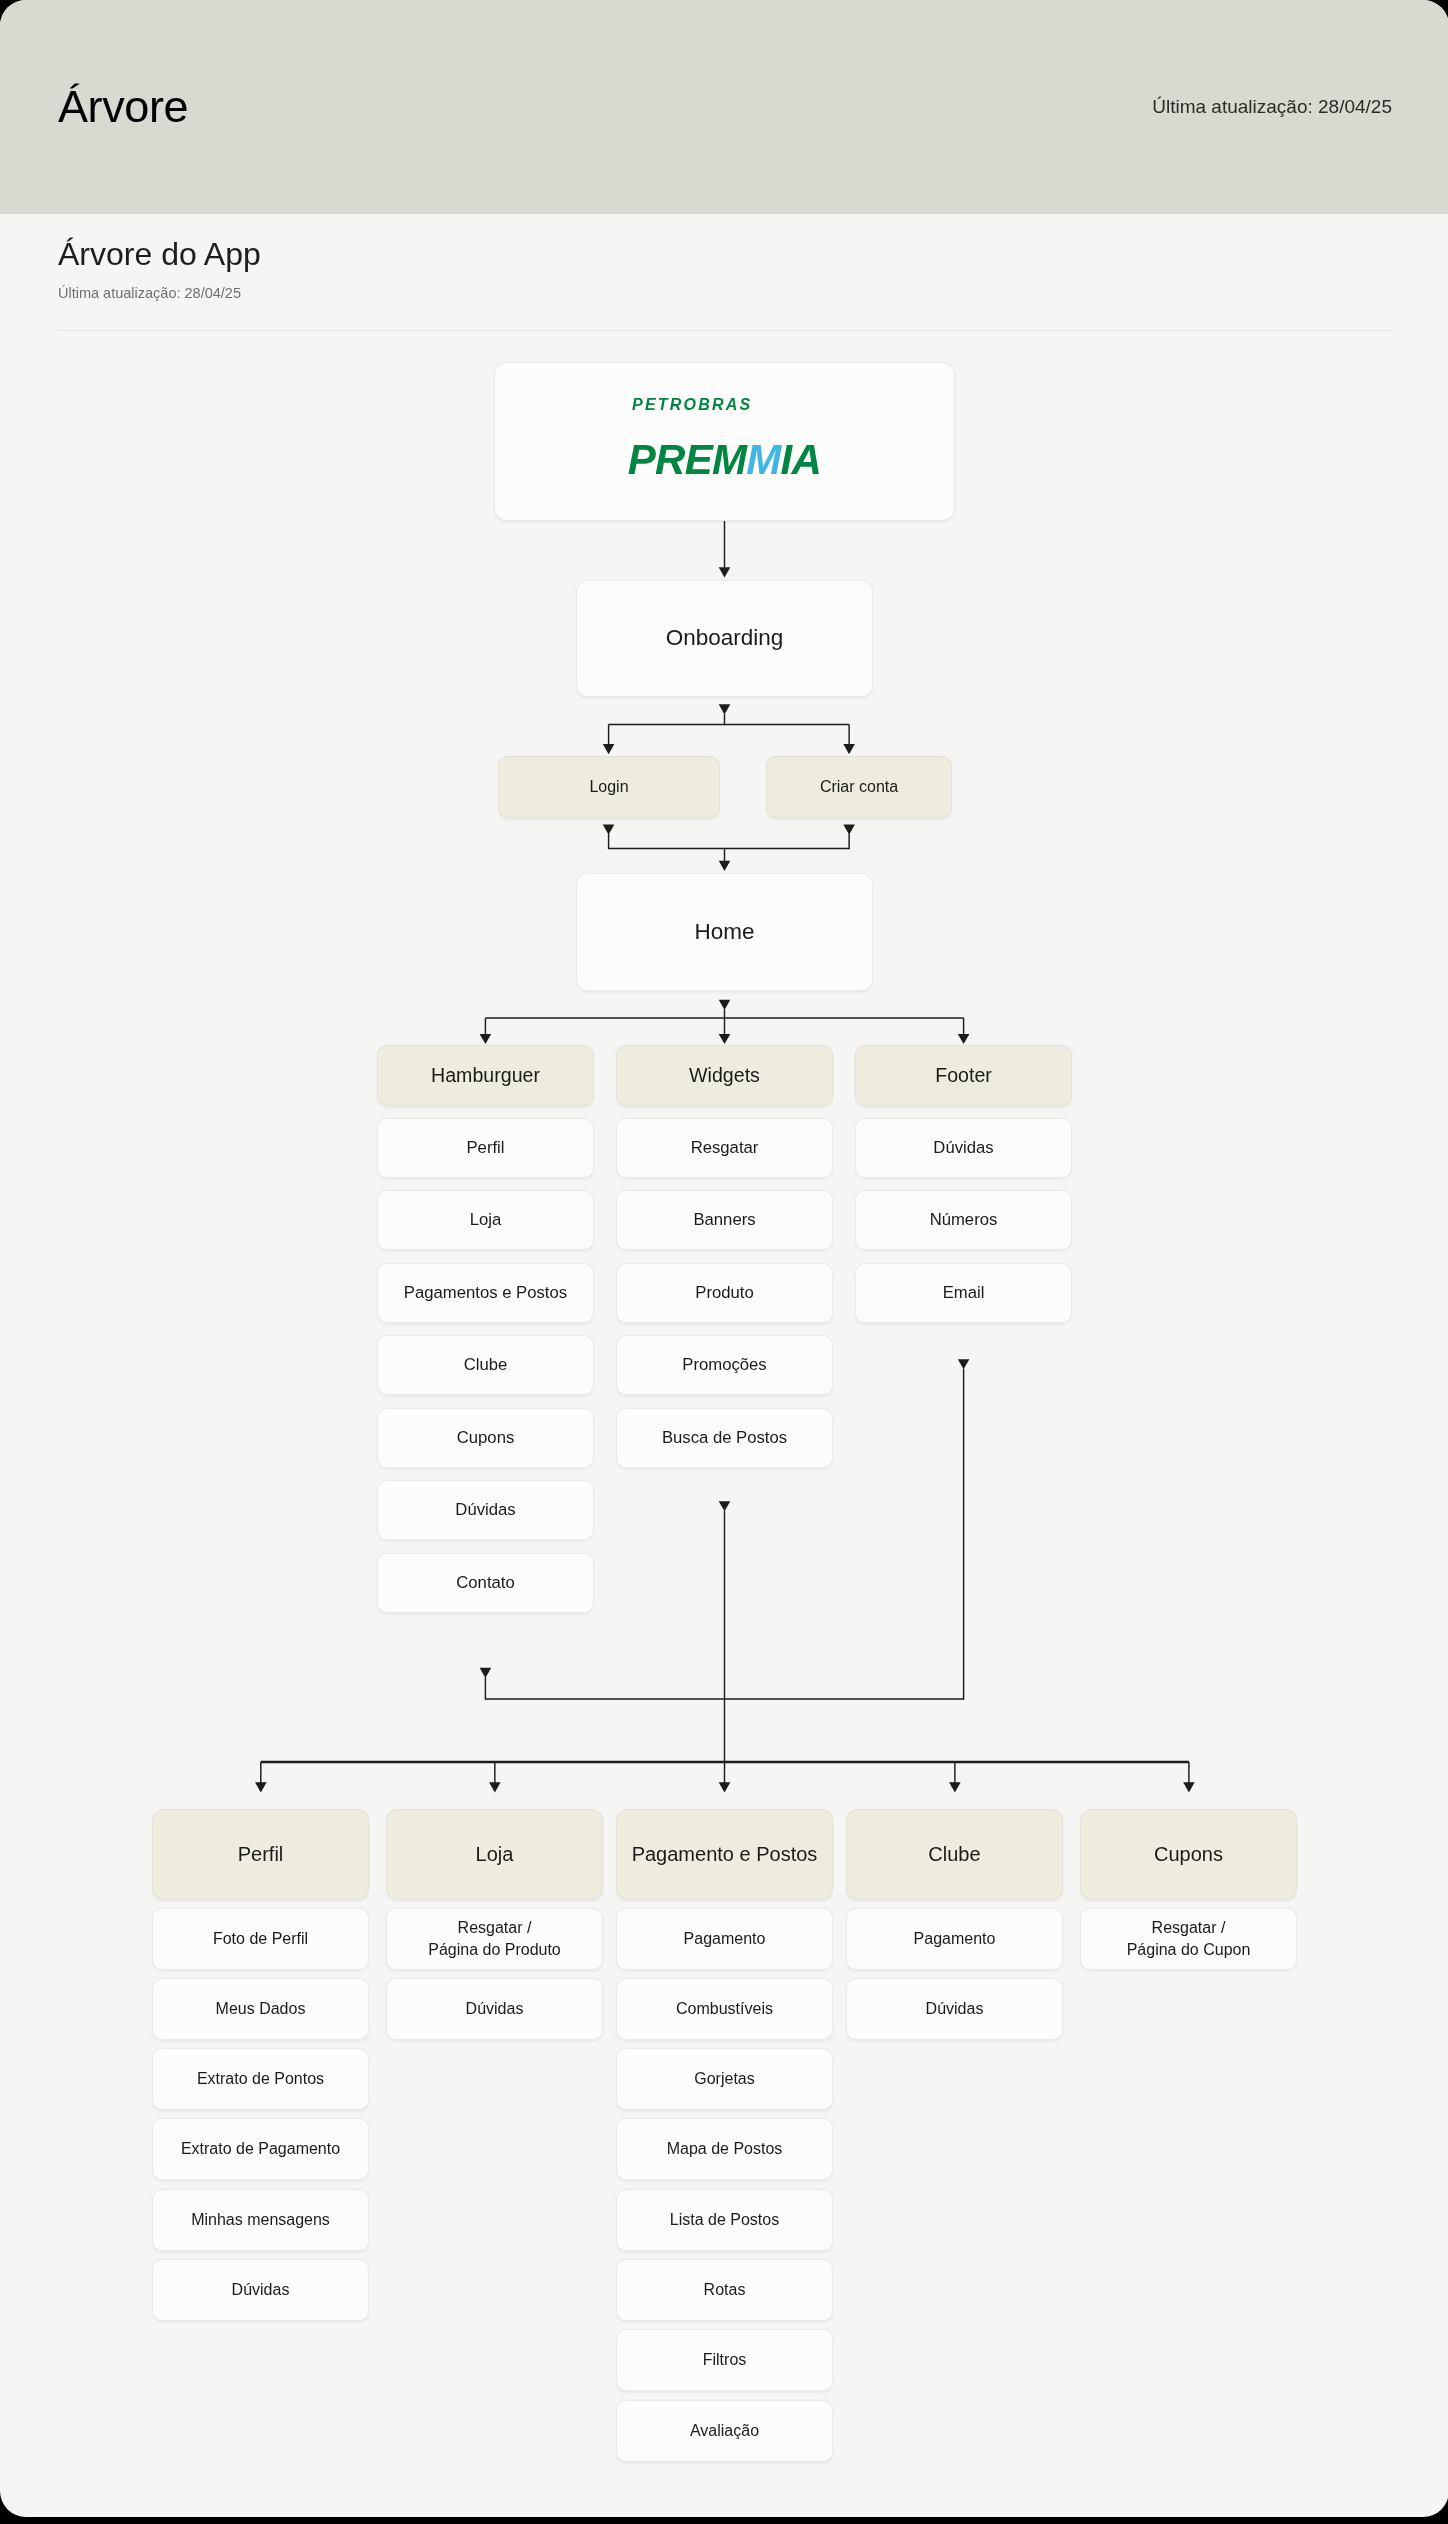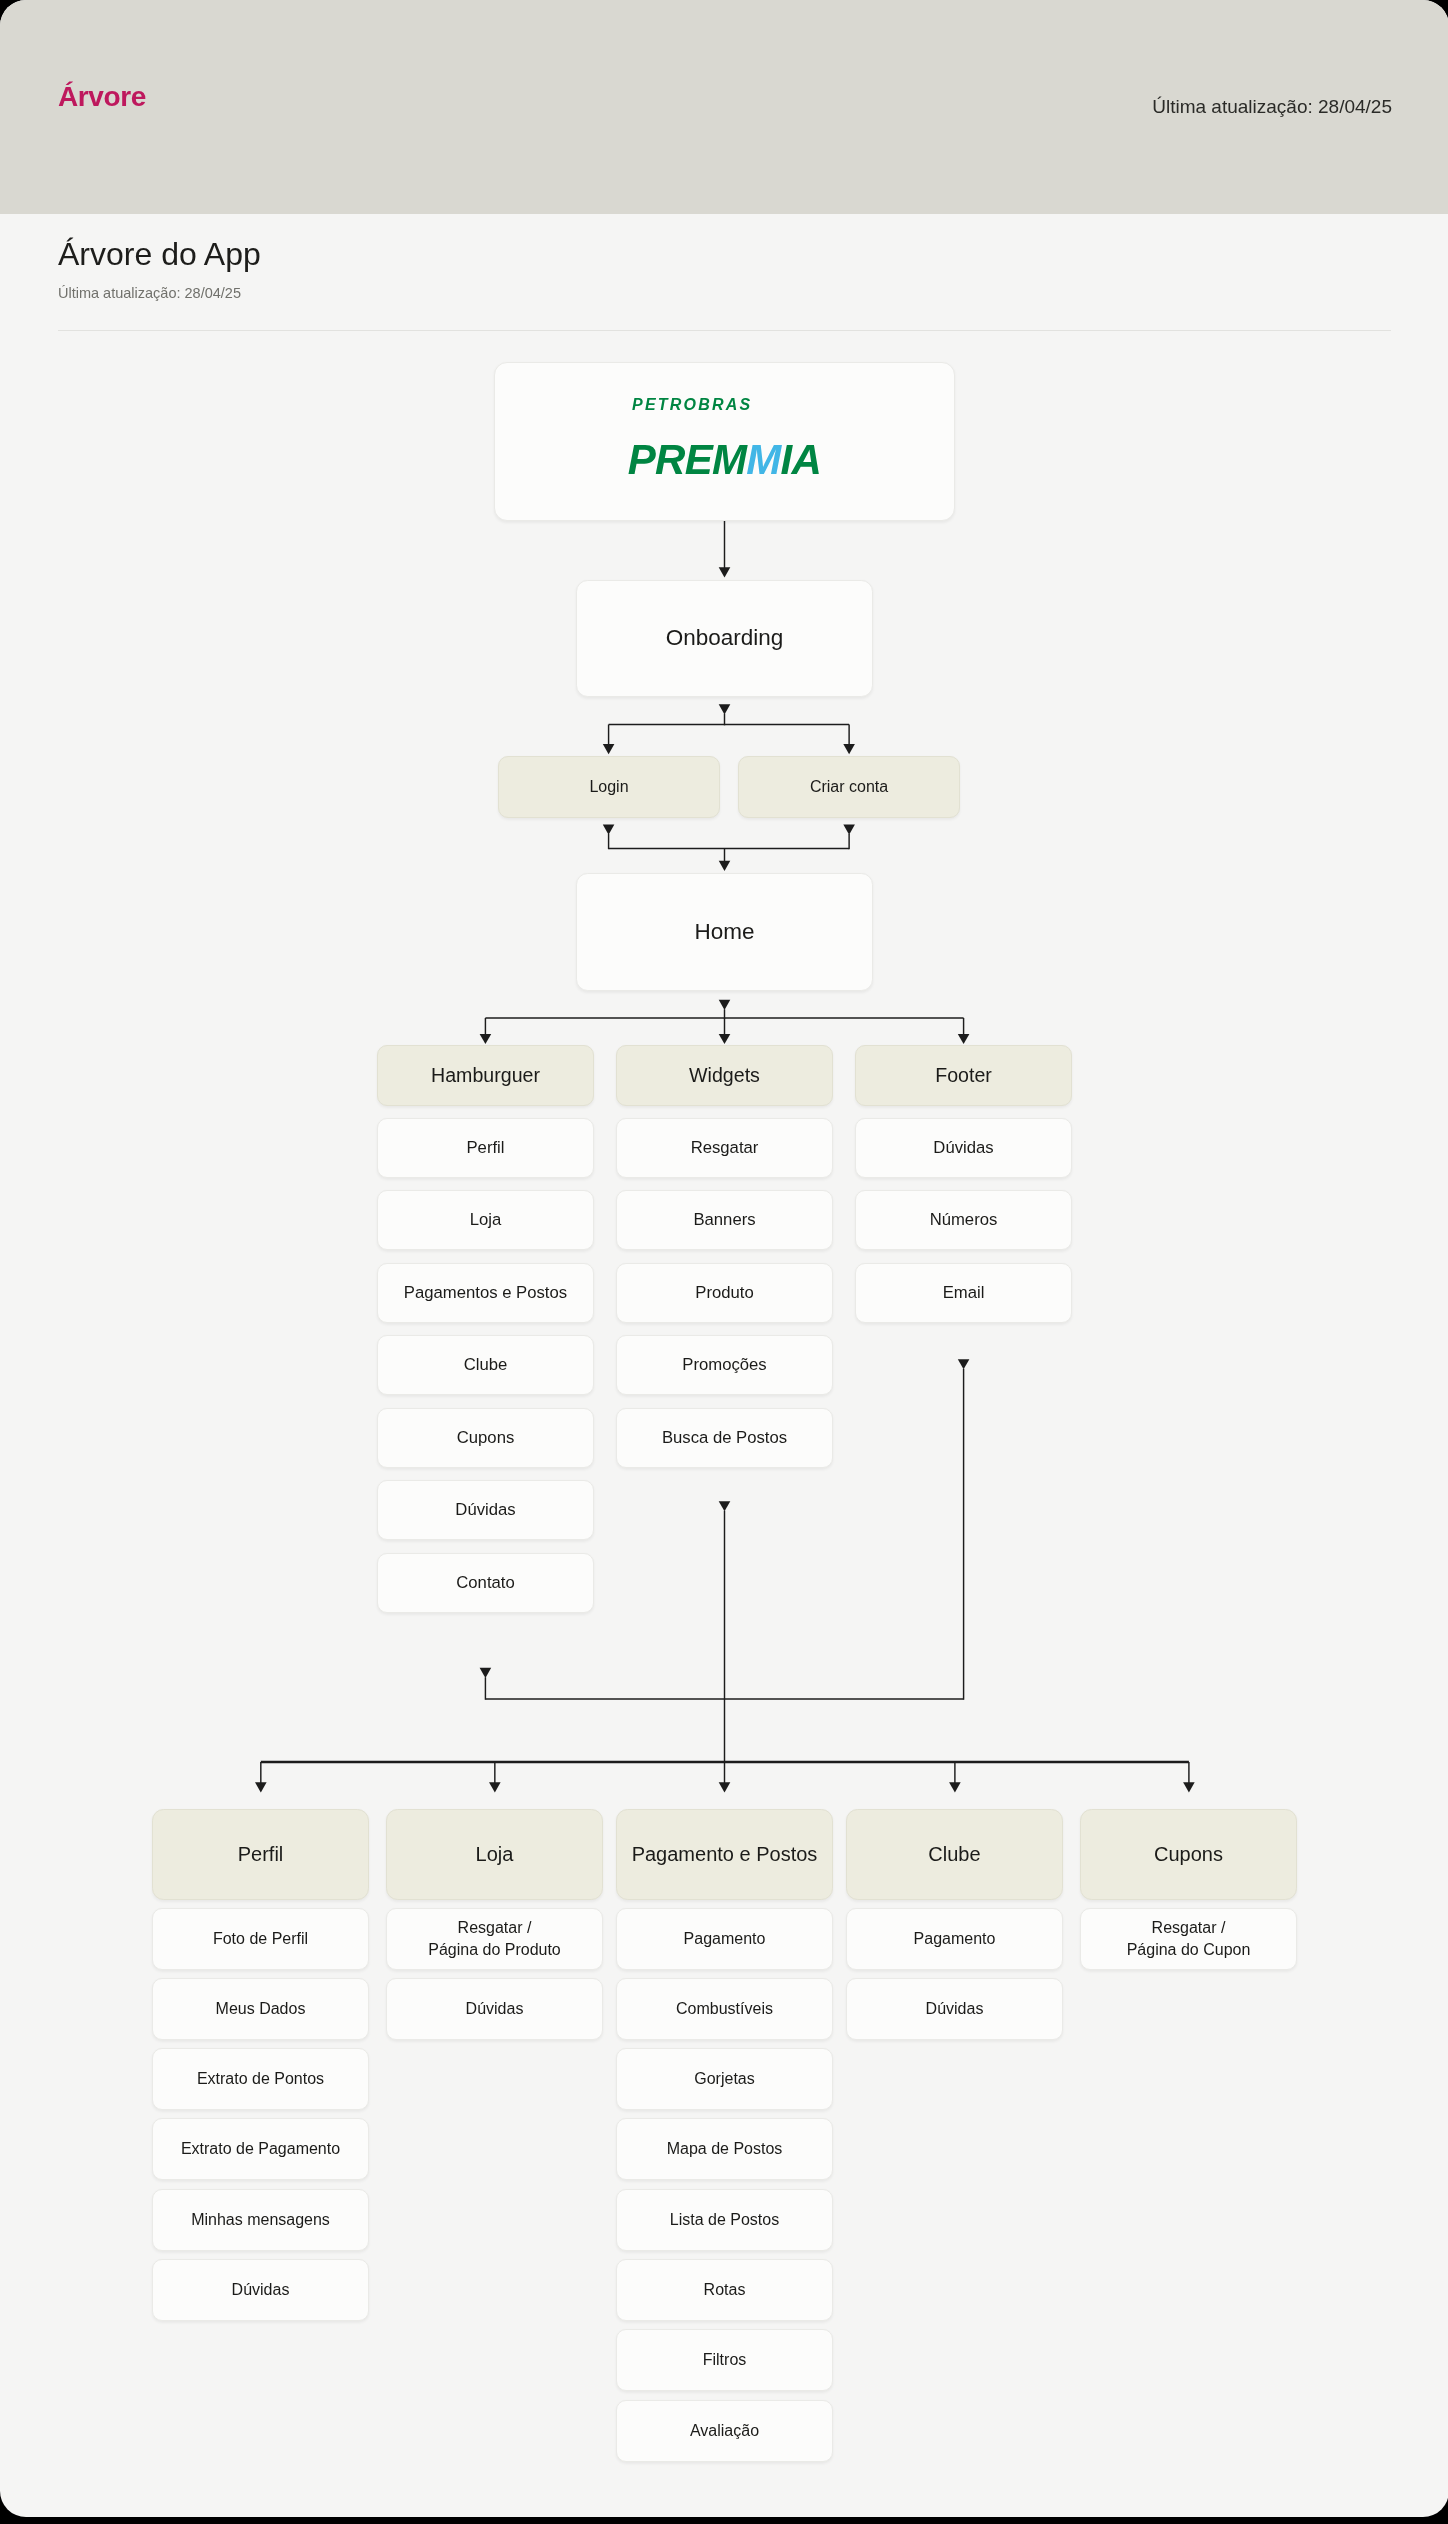--- a/index.html
+++ b/index.html
@@ -1,19 +1,19 @@
 <!DOCTYPE html>
 <html style="font-size:11.6px"><head>
 <meta charset="utf-8">
 <style>
   html,body{margin:0;padding:0;}
   body{background:#000;font-family:"Liberation Sans",sans-serif;width:1449px;}
   .sheet{position:relative;width:1449px;height:2517px;background:#f5f5f4;border-radius:26px;overflow:hidden;}
   .band{position:absolute;left:0;top:0;width:100%;height:214px;background:#d9d8d1;}
-  .page-title{position:absolute;left:58px;top:81px;font-size:28px;font-weight:700;color:#be185d;letter-spacing:-0.4px;}
+  .page-title{position:absolute;left:58px;top:81px;font-size:45px;font-weight:400;color:#000000;letter-spacing:-0.4px;}
   .band-upd{position:absolute;right:57px;top:96px;font-size:19px;color:#2b2b28;}
   .section-title{position:absolute;left:58px;top:236px;font-size:32px;font-weight:500;color:#1d1d1b;}
   .section-upd{position:absolute;left:58px;top:285px;font-size:14.5px;color:#71716c;}
   .divider{position:absolute;left:58px;right:58px;top:330px;height:0;border-top:0.7px solid #e2e2df;}
   .connectors{position:absolute;left:0;top:0;pointer-events:none;}
   .node{position:absolute;display:flex;align-items:center;justify-content:center;text-align:center;
         color:#1b1b19;border-radius:10px;box-sizing:border-box;white-space:pre-line;line-height:1.35;}
   .white{background:#fcfcfb;border:0.7px solid #eaeae7;box-shadow:0 1.4px 2.9px rgba(0,0,0,.05);}
   .beige{background:#edecdf;border:0.7px solid #e2e1d2;box-shadow:0 1.4px 2.9px rgba(0,0,0,.05);}
   .big{font-size:22.5px;border-radius:11.6px;}
@@ -94,21 +94,21 @@
 
   <div class="node white logo-box" style="left:494px;top:362px;width:461px;height:159px;border-radius:13px">
     <div class="logo-inner">
       <div class="logo-brand">PETROBRAS</div>
       <div class="logo-name"><span>PREM</span><span class="blue">M</span><span>IA</span></div>
     </div>
   </div>
 
   <div class="node white big" style="left:576px;top:580px;width:297px;height:117px">Onboarding</div>
   <div class="node beige mid" style="left:498px;top:756px;width:222px;height:62px">Login</div>
-  <div class="node beige mid" style="left:738px;top:756px;width:222px;height:62px">Criar conta</div>
+  <div class="node beige mid" style="left:766px;top:756px;width:186px;height:62px">Criar conta</div>
   <div class="node white big" style="left:576px;top:873px;width:297px;height:118px">Home</div>
 
   <div class="node beige hdr" style="left:377px;top:1045px;width:217px;height:61px">Hamburguer</div>
   <div class="node beige hdr" style="left:616px;top:1045px;width:217px;height:61px">Widgets</div>
   <div class="node beige hdr" style="left:855px;top:1045px;width:217px;height:61px">Footer</div>
 
   <div class="node white itm" style="left:377px;top:1118px;width:217px;height:60px">Perfil</div>
   <div class="node white itm" style="left:377px;top:1190px;width:217px;height:60px">Loja</div>
   <div class="node white itm" style="left:377px;top:1263px;width:217px;height:60px">Pagamentos e Postos</div>
   <div class="node white itm" style="left:377px;top:1335px;width:217px;height:60px">Clube</div>

